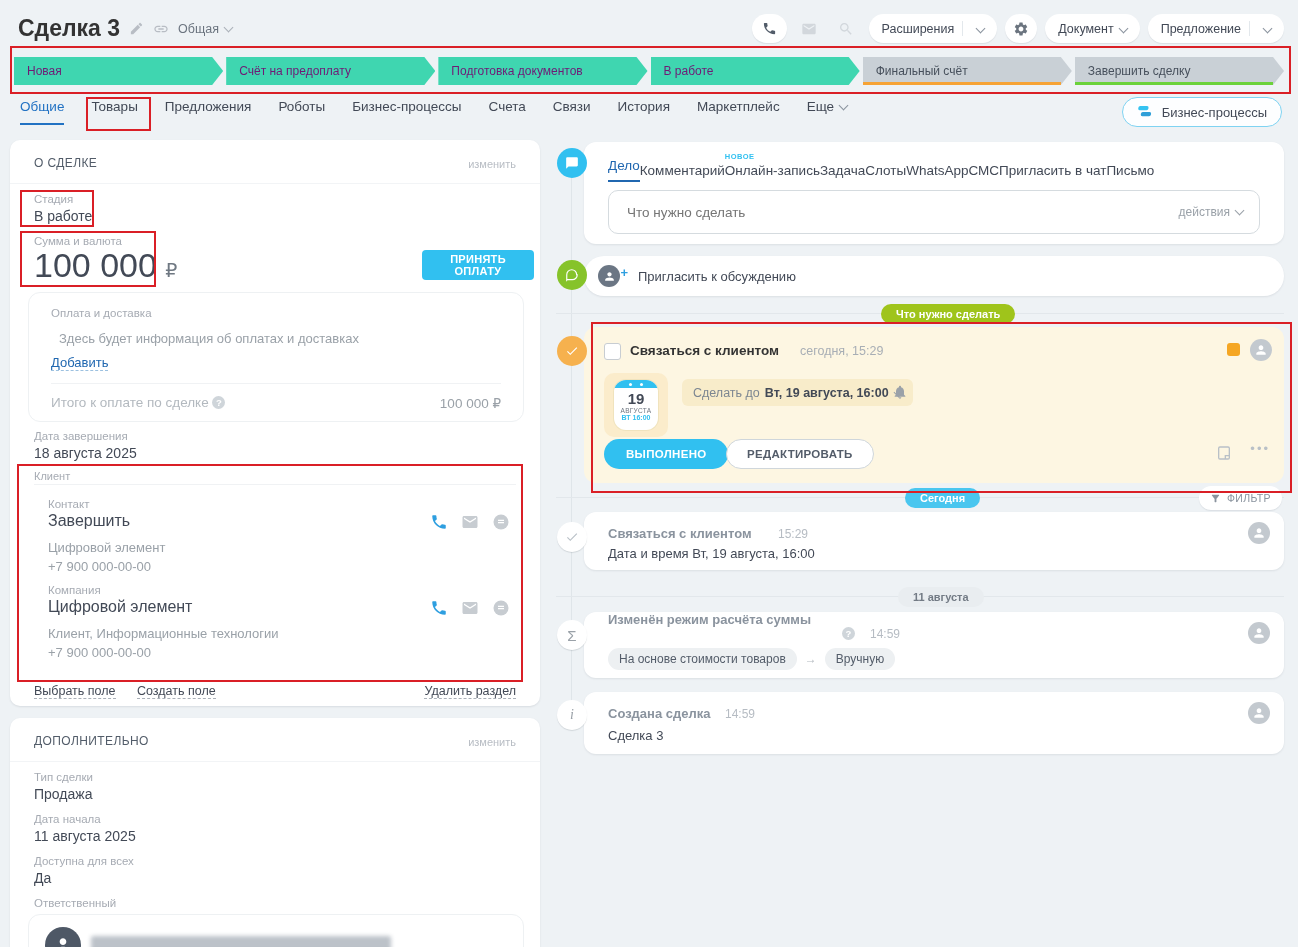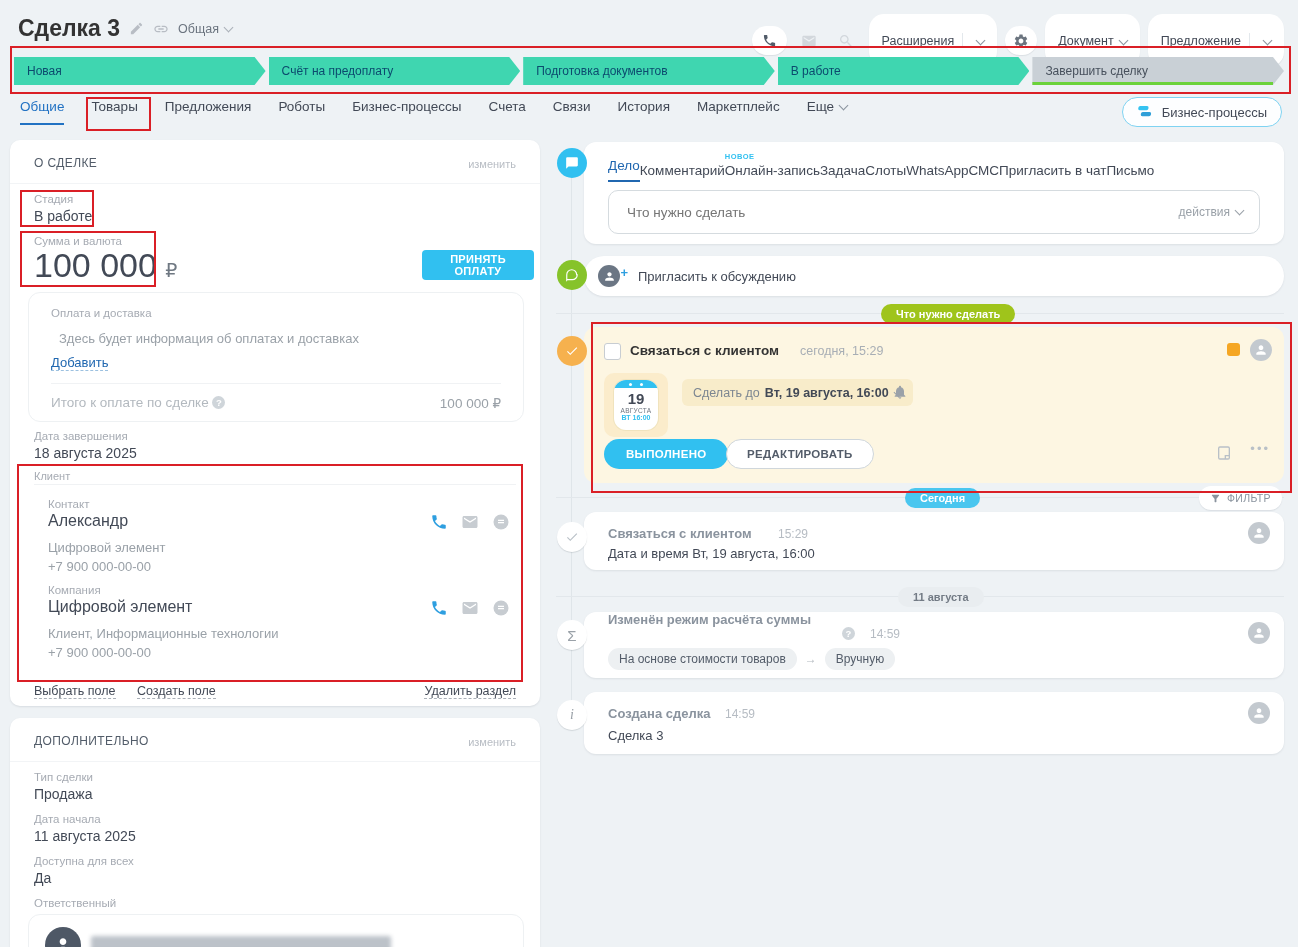--- a/index.html
+++ b/index.html
@@ -10,26 +10,26 @@
   .label{font-size:11.5px;color:#a6abb3;}
   .value{font-size:14px;color:#424956;}
   .sec-title{font-size:12px;font-weight:normal;color:#525c69;letter-spacing:.4px;}
   .edit-link{font-size:11px;color:#b8bdc4;cursor:pointer;}
   .chev{display:inline-block;width:6px;height:6px;border-right:1.5px solid currentColor;border-bottom:1.5px solid currentColor;transform:rotate(45deg);margin-left:6px;vertical-align:2px;}
   .dashed{font-size:12.5px;color:#424956;border-bottom:1px dashed #aab0b8;cursor:pointer;}
   .dashed-blue{font-size:13px;color:#2067b0;border-bottom:1px dashed #9cc1e0;cursor:pointer;}
   
   .title{font-size:23px;font-weight:bold;color:#333;}
   .hdr-right{position:absolute;top:14px;right:14px;display:flex;align-items:center;gap:8px;}
-  .pill{background:#fff;border-radius:15px;height:29px;display:flex;align-items:center;padding:12px 13px;font-size:12.5px;color:#424956;box-shadow:0 1px 1px rgba(83,92,105,.12);cursor:pointer;}
+  .pill{background:#fff;border-radius:15px;height:29px;display:flex;align-items:center;padding:0 13px;font-size:12.5px;color:#424956;box-shadow:0 1px 1px rgba(83,92,105,.12);cursor:pointer;}
   .pill .sep{width:1px;height:15px;background:#e3e8ec;margin:0 8px;}
   .flat-ic{width:29px;height:29px;display:flex;align-items:center;justify-content:center;}
   
   .stagebar{position:absolute;left:14px;top:57px;width:1270px;height:28px;display:flex;gap:3px;}
-  .stage{flex:1;position:relative;display:flex;align-items:center;padding-left:13px;font-size:12px;color:#0c4a6e;clip-path:polygon(0 0,calc(100% - 11px) 0,100% 50%,calc(100% - 11px) 100%,0 100%);cursor:pointer;}
+  .stage{flex:1;position:relative;display:flex;align-items:center;padding-left:13px;font-size:12px;color:#701a75;clip-path:polygon(0 0,calc(100% - 11px) 0,100% 50%,calc(100% - 11px) 100%,0 100%);cursor:pointer;}
   .stage.teal{background:#3fd6b0;}
   .stage.gray{background:#c9d0d6;color:#47505c;}
   .stripe{position:absolute;left:0;right:11px;bottom:0;height:3px;}
   
   .tabs{position:absolute;left:20px;top:99px;display:flex;gap:27px;align-items:flex-start;}
   .tab{font-size:13.5px;color:#424956;padding-bottom:9px;cursor:pointer;white-space:nowrap;}
   .tab.active{color:#2272c3;border-bottom:2px solid #2272c3;}
   .bp-pill{position:absolute;right:16px;top:97px;height:28px;border:1px solid #7fd3f2;border-radius:16px;display:flex;align-items:center;gap:8px;padding:0 14px;font-size:13px;color:#424956;background:#fdfeff;cursor:pointer;}
   
   .tl-icon{position:absolute;left:557px;width:30px;height:30px;border-radius:50%;display:flex;align-items:center;justify-content:center;z-index:2;}
@@ -105,20 +105,24 @@
     <div class="stage teal">
         <span>Счёт на предоплату</span>
       </div>
     <div class="stage teal">
         <span>Подготовка документов</span>
       </div>
     <div class="stage teal">
         <span>В работе</span>
       </div>
     <div class="stage gray">
+        <span>Финальный счёт</span>
+        <span class="stripe" style="background:#f6a335;"></span>
+      </div>
+    <div class="stage gray">
         <span>Завершить сделку</span>
         <span class="stripe" style="background:#6bd23a;"></span>
       </div>
   </div>
 
   <div class="tabs">
     <span class="tab active">Общие</span>
     <span class="tab">Товары</span>
     <span class="tab">Предложения</span>
     <span class="tab">Роботы</span>
@@ -161,21 +165,21 @@
       <span class="abs" style="right:22px;top:102px;font-size:13.5px;color:#9aa1a8;">100 000 ₽</span>
     </div>
 
     <span class="abs label" style="left:24px;top:290px;">Дата завершения</span>
     <span class="abs value" style="left:24px;top:305px;">18 августа 2025</span>
 
     <span class="abs" style="left:24px;top:330px;font-size:11px;color:#a6abb3;">Клиент</span>
     <div class="abs" style="left:24px;top:344px;right:24px;height:1px;background:#f0f2f4;"></div>
 
     <span class="abs label" style="left:38px;top:358px;">Контакт</span>
-    <span class="abs" style="left:38px;top:372px;font-size:16px;color:#424956;">Александр</span>
+    <span class="abs" style="left:38px;top:372px;font-size:16px;color:#424956;">Завершить</span>
     <div class="abs" style="left:420px;top:373px;display:flex;gap:13px;">
       <svg width="18" height="18" viewBox="0 0 24 24" fill="#2e9fe0">
           <path d="M6.62 10.79c1.44 2.83 3.76 5.14 6.59 6.59l2.2-2.2c.27-.27.67-.36 1.02-.24 1.12.37 2.33.57 3.57.57.55 0 1 .45 1 1V20c0 .55-.45 1-1 1-9.39 0-17-7.61-17-17 0-.55.45-1 1-1h3.5c.55 0 1 .45 1 1 0 1.25.2 2.45.57 3.57.11.35.03.74-.25 1.02l-2.2 2.2z"></path>
         </svg>
       <svg width="18" height="18" viewBox="0 0 24 24" fill="#c7ccd1">
           <path d="M20 4H4c-1.1 0-2 .9-2 2v12c0 1.1.9 2 2 2h16c1.1 0 2-.9 2-2V6c0-1.1-.9-2-2-2zm0 4l-8 5-8-5V6l8 5 8-5v2z"></path>
         </svg>
       <svg width="18" height="18" viewBox="0 0 24 24" fill="#c7ccd1">
           <circle cx="12" cy="12" r="10"></circle>
           <path d="M8 9h8v1.5H8zM8 12h8v1.5H8z" fill="#fff"></path>

